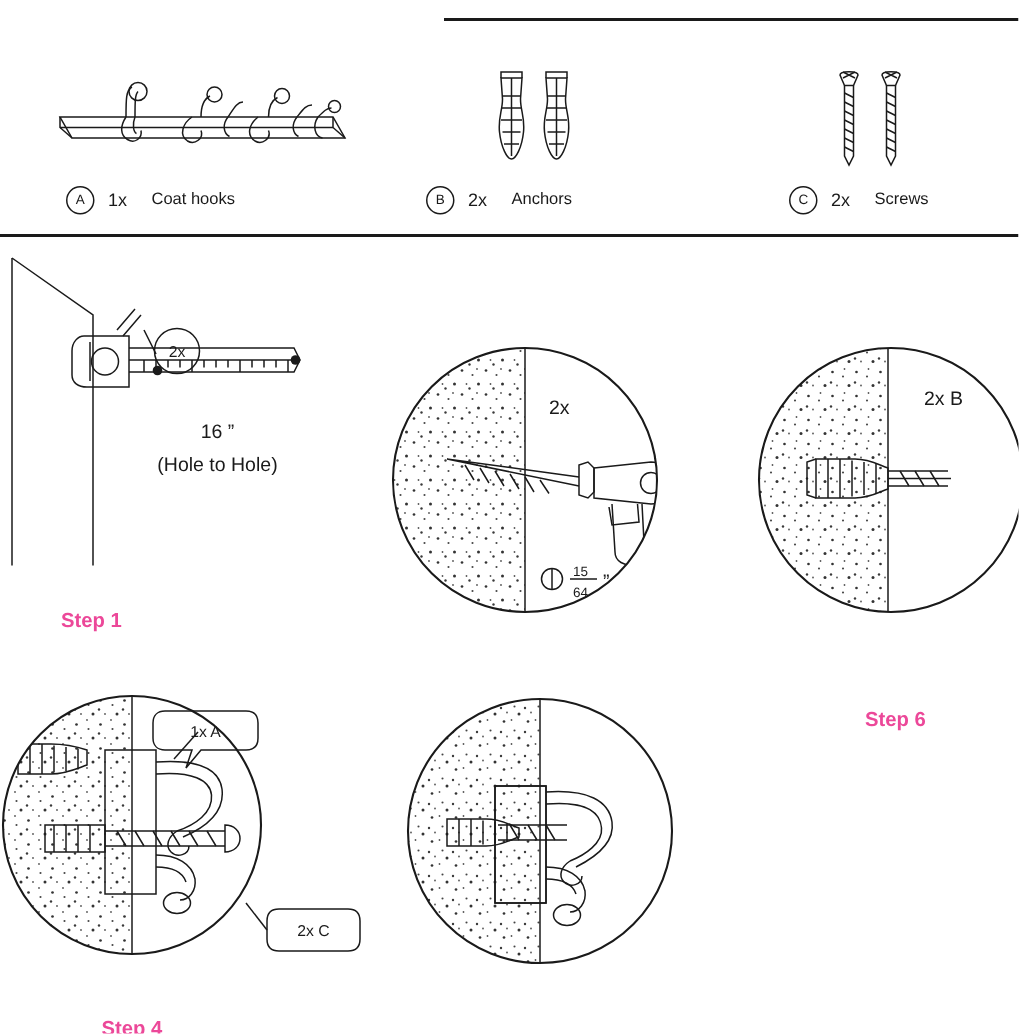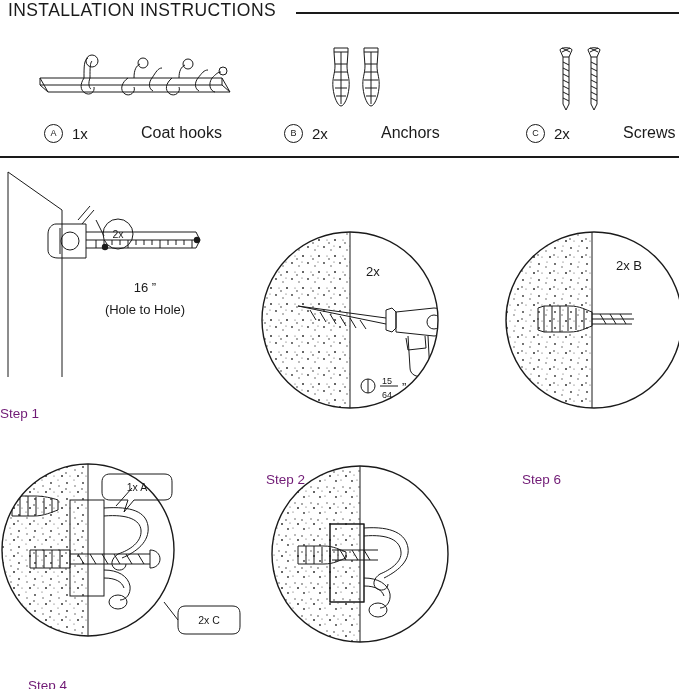--- a/index.html
+++ b/index.html
@@ -86,26 +86,25 @@
     border-radius: 50%;
     display: inline-flex;
     align-items: center;
     justify-content: center;
     font-size: 9px;
     line-height: 1;
     color: #1a1a1a;
     flex: none;
   }
   .qty {
-    font-size: 15px;
+    font-size: 12px;
     min-width: 20px;
   }
   .pname {
-    font-size: 16px;
-    margin-left: 40px;
+    font-size: 11px;
   }
 
   .section-rule {
     position: absolute;
     left: 0;
     top: 156px;
     width: 679px;
     height: 2px;
     background: #1a1a1a;
   }
@@ -122,23 +121,23 @@
     position: absolute;
   }
   .step-art {
     position: absolute;
     left: 0;
     top: 0;
   }
   .step-caption {
     position: absolute;
     font-size: 13.5px;
-    font-weight: normal;
-    color: #701a75;
-    text-align: left;
+    font-weight: bold;
+    color: #ec4899;
+    text-align: center;
     white-space: nowrap;
   }
 
   
   svg { display: block; }
   .ink { fill: none; stroke: #1a1a1a; }
   .thin { stroke-width: 1; }
   .med { stroke-width: 1.4; }
 
   .callout-text {
@@ -156,21 +155,20 @@
     fill: #1a1a1a;
     font-family: "Liberation Sans", sans-serif;
   }
 </style>
 </head>
 <body>
 
 <div class="page">
 
   <div class="title-row">
-    <div class="title-text">INSTALLATION INSTRUCTIONS</div>
     <div class="title-rule"></div>
   </div>
 
   <div class="parts">
 
     <div class="part" style="left:22px; width:250px;">
       <div class="part-art">
         <svg width="250" height="92" viewBox="0 0 250 92">
 
           <path class="ink thin" d="M18 52 L200 52 L208 66 L26 66 Z"></path>

